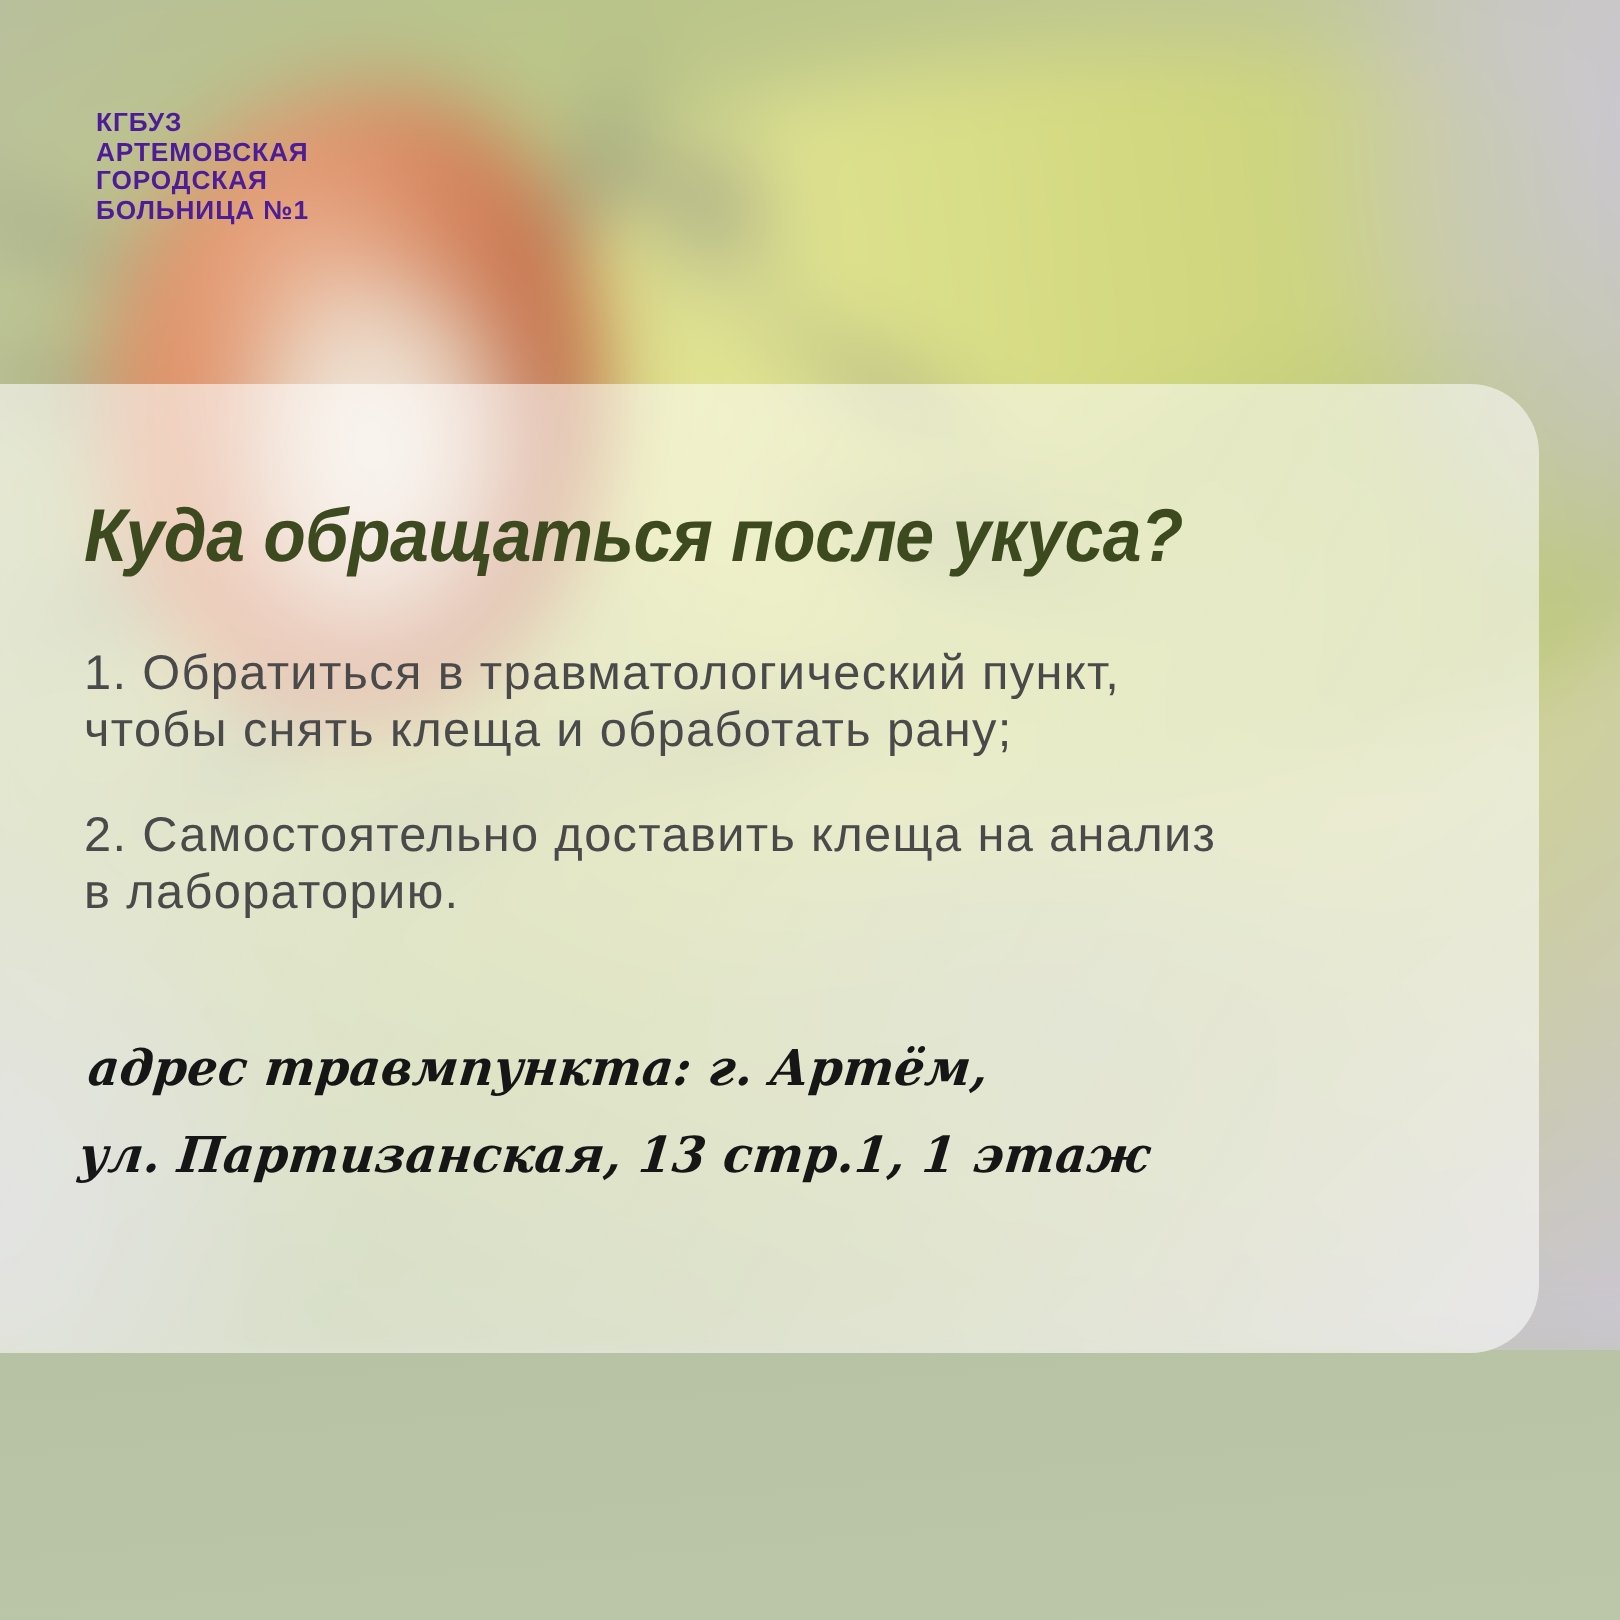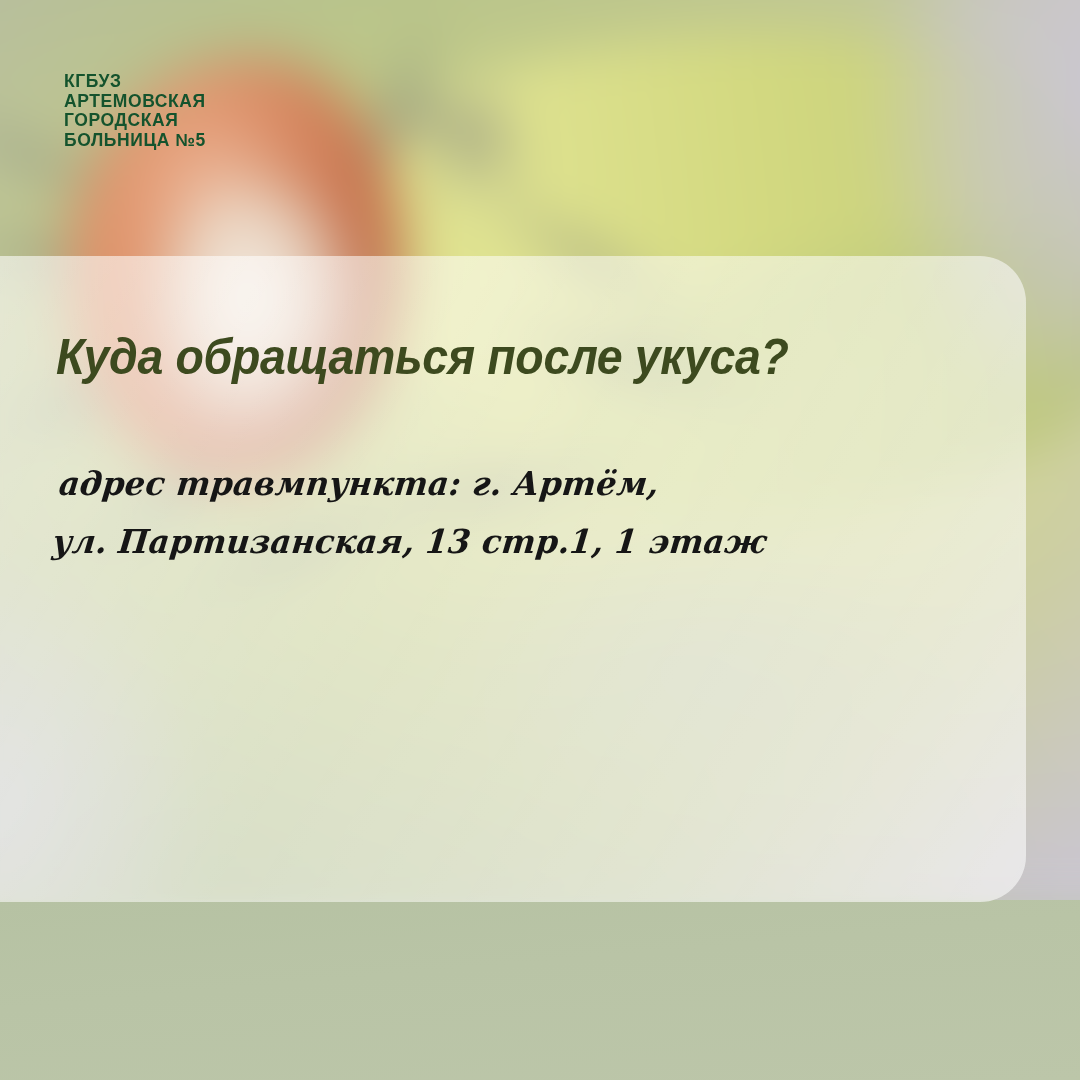--- a/index.html
+++ b/index.html
@@ -117,21 +117,21 @@
     border-radius:0 46px 46px 0;
     backdrop-filter:blur(3px);
   }
   .card-inner{
     position:absolute; left:60px; top:0; width:1026px; height:646px;
   }
 
   
   .logo{
     position:absolute; left:64px; top:72px; z-index:5;
-    color:#14532d;
+    color:#4c1d95;
     font-family:"Liberation Sans", sans-serif;
     font-weight:bold;
     font-size:17.5px;
     line-height:19.5px;
     letter-spacing:0.6px;
   }
   .logo div{ white-space:nowrap; }
 
   
   .content{
@@ -206,20 +206,24 @@
 <div class="lower-sage"></div>
 
 <div class="card">
   <div class="card-inner"></div>
 </div>
 
 <div class="logo">
   <div>КГБУЗ</div>
   <div>АРТЕМОВСКАЯ</div>
   <div>ГОРОДСКАЯ</div>
-  <div>БОЛЬНИЦА №5</div>
+  <div>БОЛЬНИЦА №1</div>
 </div>
 
 <div class="content">
   <div class="title">Куда обращаться после укуса?</div>
+  <div class="para p1">1. Обратиться в травматологический пункт,
+чтобы снять клеща и обработать рану;</div>
+  <div class="para p2">2. Самостоятельно доставить клеща на анализ
+в лабораторию.</div>
   <div class="addr">адрес травмпункта: г. Артём,
 ул. Партизанская, 13 стр.1, 1 этаж</div>
 </div>
 
 </body></html>

